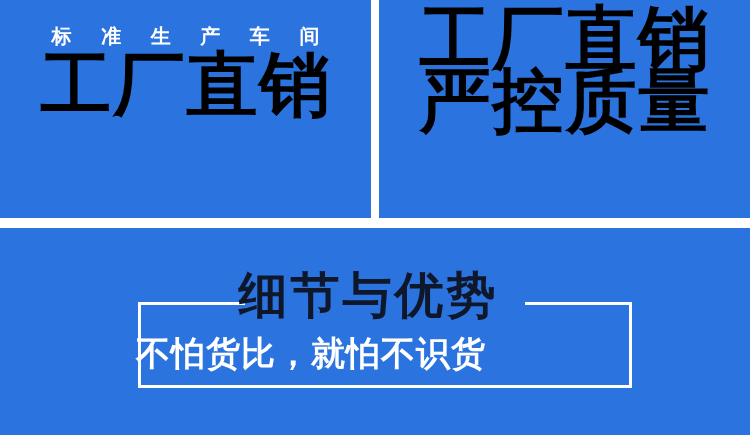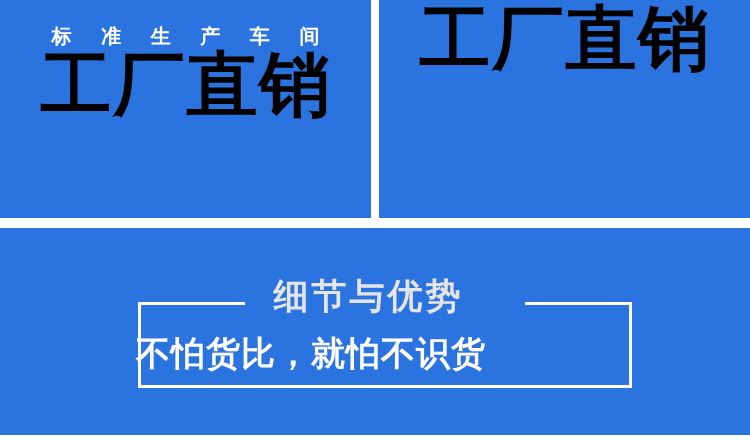--- a/index.html
+++ b/index.html
@@ -108,23 +108,23 @@
   }
   .frame-top-left  { left: 138px; width: 107px; }
   .frame-top-right { left: 525px; width: 107px; }
 
   .bottom-title {
     position: absolute;
     left: 0;
     top: 40px;
     width: 734px;
     text-align: center;
-    color: #e5e5e5;
+    color: #0f172a;
     font-weight: bold;
-    font-size: 35px;
+    font-size: 49px;
     line-height: 55px;
     letter-spacing: 3px;
     text-indent: 3px;
     white-space: nowrap;
   }
 
   .bottom-subtitle {
     position: absolute;
     left: 0;
     top: 104px;
@@ -146,20 +146,21 @@
 
   <div class="top-row">
 
     <div class="panel left">
       <div class="panel-eyebrow">标 准 生 产 车 间</div>
       <div class="panel-headline line1">工厂直销</div>
     </div>
 
     <div class="panel right">
       <div class="panel-headline line1">工厂直销</div>
+      <div class="panel-headline line2">严控质量</div>
     </div>
 
   </div>
 
   <div class="bottom-panel">
     <div class="bottom-frame"></div>
     <div class="frame-top-left"></div>
     <div class="frame-top-right"></div>
 
     <div class="bottom-title">细节与优势</div>

